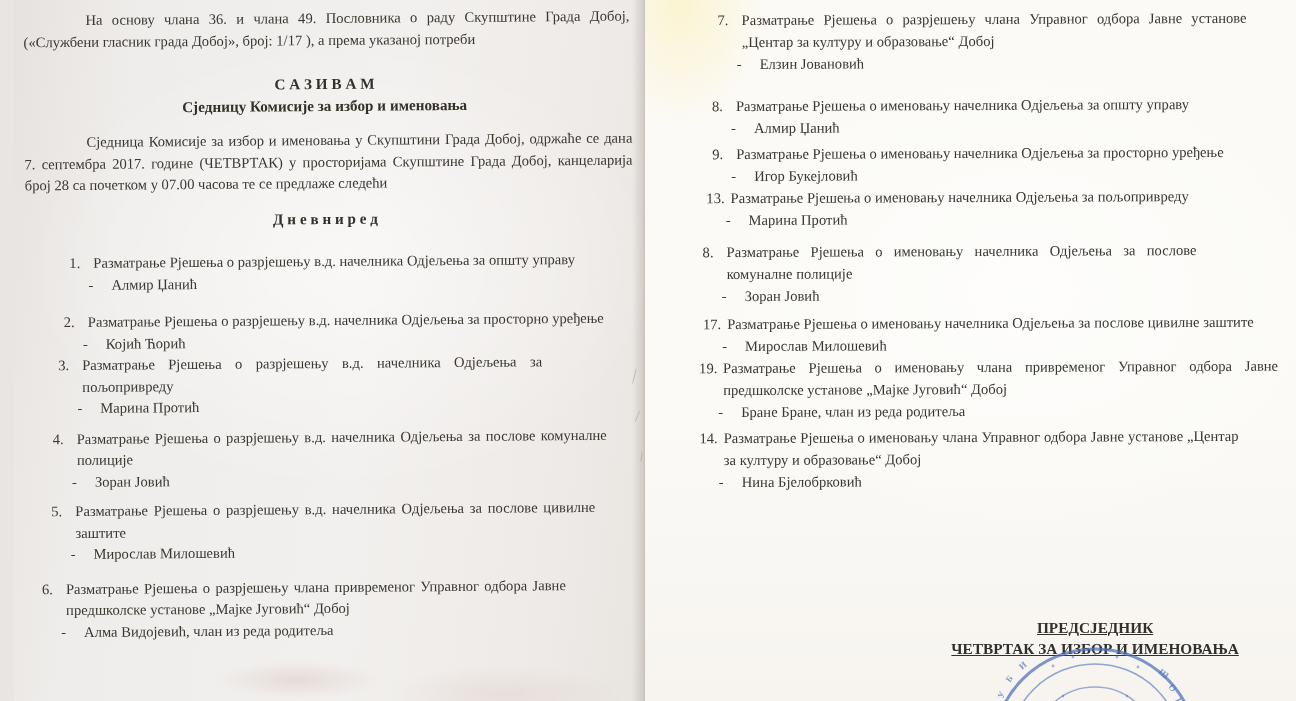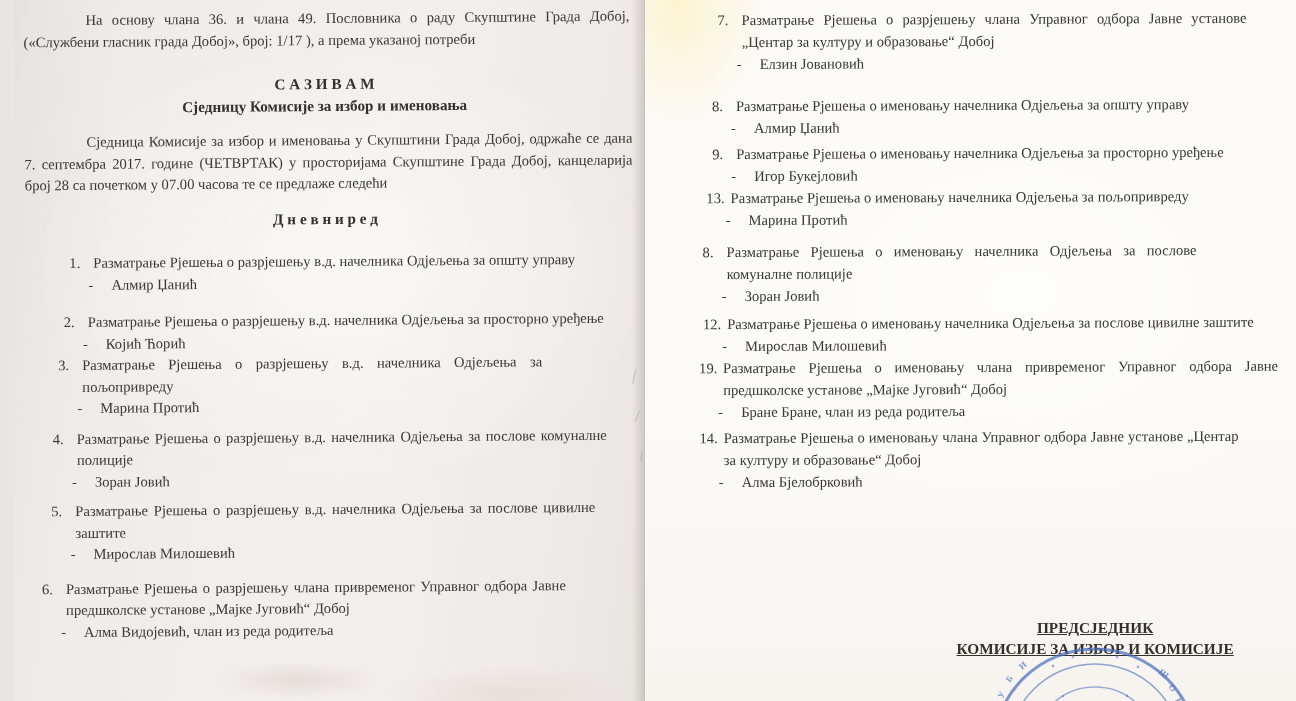--- a/index.html
+++ b/index.html
@@ -184,46 +184,46 @@
             </div>
           </li>
           <li>
             <span class="num">8.</span>
             <div>
               <div class="txt">Разматрање Рјешења о именовању начелника Одјељења за послове комуналне полиције</div>
               <div class="nm"><span class="dash">-</span><span>Зоран Јовић</span></div>
             </div>
           </li>
           <li>
-            <span class="num">12.</span>
+            <span class="num">17.</span>
             <div>
               <div class="txt">Разматрање Рјешења о именовању  начелника Одјељења за послове цивилне заштите</div>
               <div class="nm"><span class="dash">-</span><span>Мирослав Милошевић</span></div>
             </div>
           </li>
           <li>
             <span class="num">19.</span>
             <div>
               <div class="txt">Разматрање Рјешења о именовању члана привременог Управног одбора Јавне предшколске установе „Мајке Југовић“ Добој</div>
               <div class="nm"><span class="dash">-</span><span>Бране Бране, члан из реда родитеља</span></div>
             </div>
           </li>
           <li>
             <span class="num">14.</span>
             <div>
               <div class="txt">Разматрање Рјешења о именовању члана Управног одбора Јавне установе „Центар за културу и образовање“ Добој</div>
-              <div class="nm"><span class="dash">-</span><span>Алма Бјелобрковић</span></div>
+              <div class="nm"><span class="dash">-</span><span>Нина Бјелобрковић</span></div>
             </div>
           </li>
         </ol>
     </div>
 
     <div class="signature">
       <div>ПРЕДСЈЕДНИК</div>
-      <div>КОМИСИЈЕ ЗА ИЗБОР И КОМИСИЈЕ</div>
+      <div>ЧЕТВРТАК ЗА ИЗБОР И ИМЕНОВАЊА</div>
       <div class="sig-name">Огњен Митровић, с.р.</div>
     </div>
 
     <svg class="stamp" width="240" height="60" viewBox="0 0 240 60">
       <g stroke="#4b6fbb" fill="none">
         <circle cx="120" cy="110" r="102" stroke-width="3" opacity="0.72"></circle>
         <circle cx="120" cy="110" r="87" stroke-width="1.6" opacity="0.6"></circle>
         <circle cx="120" cy="108" r="62" stroke-width="1.5" opacity="0.55"></circle>
       </g>
       <g fill="#4b6fbb" font-family="'Liberation Serif',serif" font-size="9" font-weight="bold" opacity="0.7">

